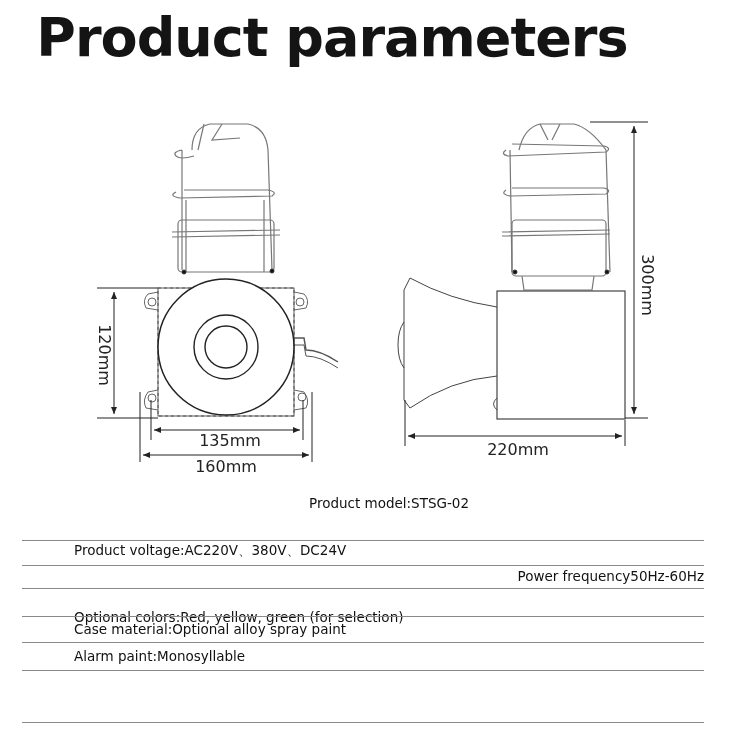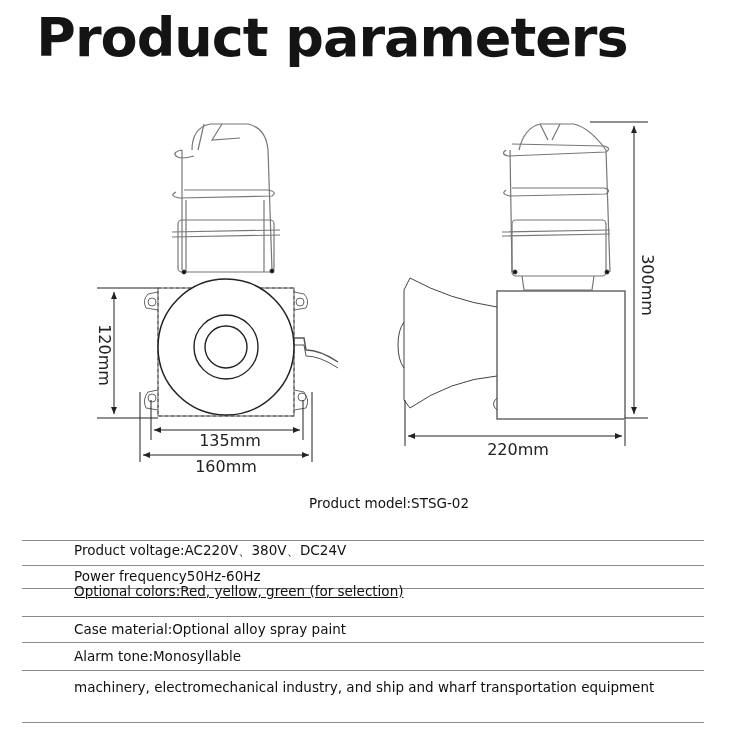--- a/index.html
+++ b/index.html
@@ -107,33 +107,32 @@
 
 <div class="spec">
   <div class="row" style="top:492px;text-align:center;">
       <span>Product model:STSG-02</span>
     </div>
   <div class="rule" style="top:540px;"></div>
   <div class="row" style="top:539px;">
       <span>Product voltage:AC220V、380V、DC24V</span>
     </div>
   <div class="rule" style="top:565px;"></div>
-  <div class="row" style="top:565px;">
+  <div class="row" style="top:565px;text-align:right;">
       <span>Power frequency50Hz-60Hz</span>
     </div>
   <div class="rule" style="top:588px;"></div>
-  <div class="row" style="top:580px;text-decoration:underline;">
+  <div class="row" style="top:606px;">
       <span>Optional colors:Red, yellow, green (for selection)</span>
     </div>
   <div class="rule" style="top:616px;"></div>
   <div class="row" style="top:618px;">
       <span>Case material:Optional alloy spray paint</span>
     </div>
   <div class="rule" style="top:642px;"></div>
   <div class="row" style="top:645px;">
-      <span>Alarm tone:Monosyllable</span>
+      <span>Alarm paint:Monosyllable</span>
     </div>
   <div class="rule" style="top:670px;"></div>
   <div class="row" style="top:676px;">
-    <span>machinery, electromechanical industry, and ship and  wharf transportation equipment</span>
   </div>
   <div class="rule" style="top:722px;"></div>
 </div>
 
 </body></html>

